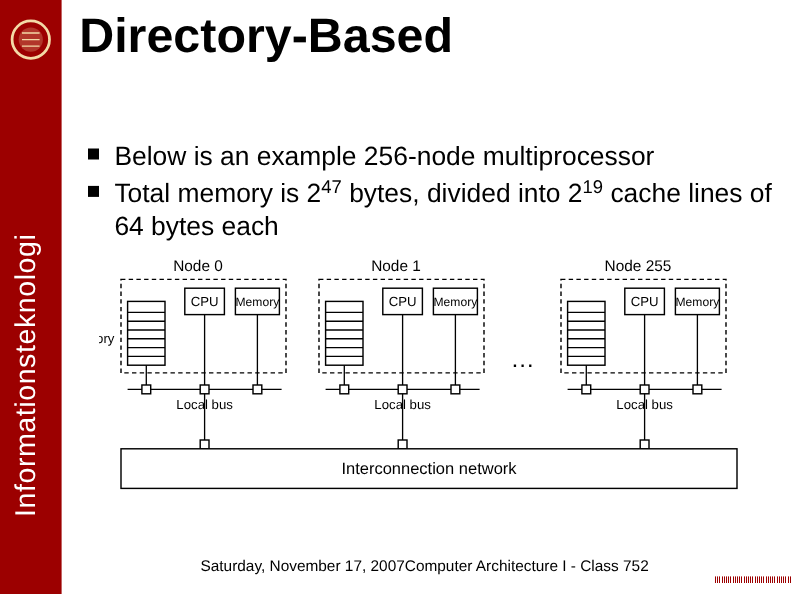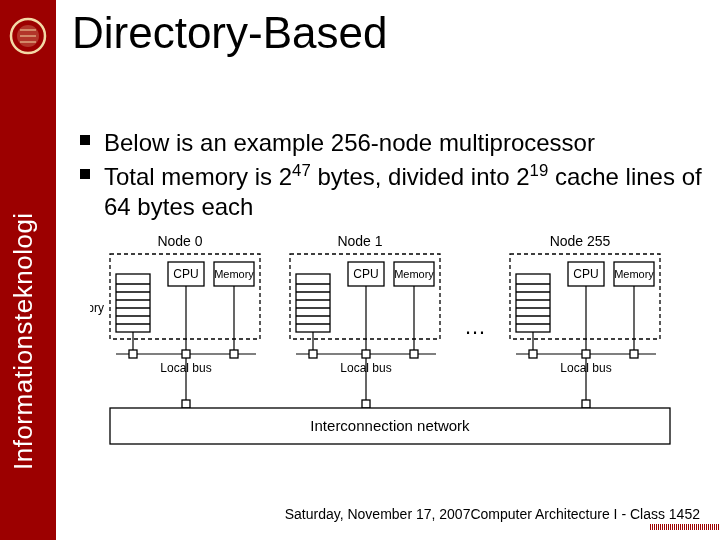--- a/index.html
+++ b/index.html
@@ -6,39 +6,39 @@
   html, body { width: 720px; height: 540px; font-family: Arial, Helvetica, sans-serif; background: #fff; color: #000; }
   .slide { position: relative; width: 720px; height: 540px; }
 
   
   .redbar { position: absolute; left: 0; top: 0; width: 56px; height: 540px; background: #9c0000; }
   .logo { position: absolute; left: 8px; top: 16px; width: 40px; height: 40px; }
   .logo svg { width: 40px; height: 40px; }
   .sidebar-label { position: absolute; left: 8px; top: 470px; transform: rotate(-90deg); transform-origin: left top; color: #fff; font-size: 26px; letter-spacing: .5px; font-family: Arial, Helvetica, sans-serif; white-space: nowrap; }
 
   
-  .title { position: absolute; left: 72px; top: 10px; font-size: 44px; font-weight: normal; line-height: 1.05; }
+  .title { position: absolute; left: 72px; top: 10px; font-size: 44px; font-weight: bold; line-height: 1.05; }
 
   
   .bullets { position: absolute; left: 80px; top: 128px; right: 12px; }
   .bullets li { list-style: none; display: flex; align-items: flex-start; font-size: 24px; line-height: 1.25; margin-bottom: 4px; }
   .sqbullet { width: 10px; height: 10px; background: #000; margin: 7px 14px 0 0; flex: 0 0 auto; }
   .bullets .txt { flex: 1 1 auto; }
   sup { font-size: .7em; vertical-align: super; line-height: 0; }
 
   
   .diagram { position: absolute; left: 90px; top: 234px; width: 600px; height: 230px; }
   .diagram text { font-family: Arial, Helvetica, sans-serif; }
   .thin { stroke: #000; stroke-width: 1.3; fill: none; }
   .wire { stroke: #000; stroke-width: 1.2; fill: none; }
   .fillw { fill: #fff; stroke: #000; stroke-width: 1.3; }
   .sq { fill: #fff; stroke: #000; stroke-width: 1.3; }
 
   
-  .footer { position: absolute; left: 72px; right: 20px; bottom: 18px; display: flex; justify-content: flex-end; font-size: 14px; }
+  .footer { position: absolute; left: 72px; right: 20px; bottom: 18px; display: flex; justify-content: center; font-size: 14px; }
   .stripe { position: absolute; right: 0; bottom: 10px; width: 70px; height: 6px; background: repeating-linear-gradient(90deg,#9c0000 0 1px,#fff 1px 2px); }
 </style>
 </head>
 <body>
 
 <div class="slide">
 
   <div class="redbar"></div>
 
   <div class="logo">
@@ -156,17 +156,17 @@
       <line class="wire" x1="76" y1="124" x2="76" y2="170"></line>
       <rect class="sq" x="72" y="166" width="8" height="8"></rect>
     </g>
 
     <rect class="fillw" x="20" y="174" width="560" height="36"></rect>
     <text x="300" y="197" font-size="15" text-anchor="middle">Interconnection network</text>
   </svg>
 
   <div class="footer">
     <span>Saturday, November 17, 2007</span>
-    <span>Computer Architecture I - Class 14</span>
+    <span>Computer Architecture I - Class 7</span>
     <span>52</span>
   </div>
   <div class="stripe"></div>
 </div>
 
 </body></html>

